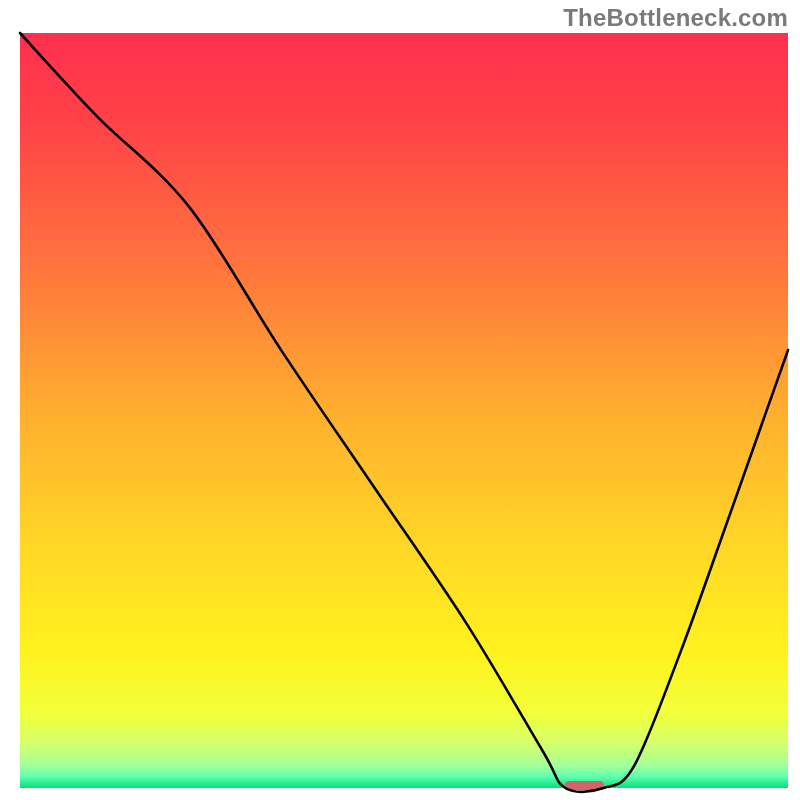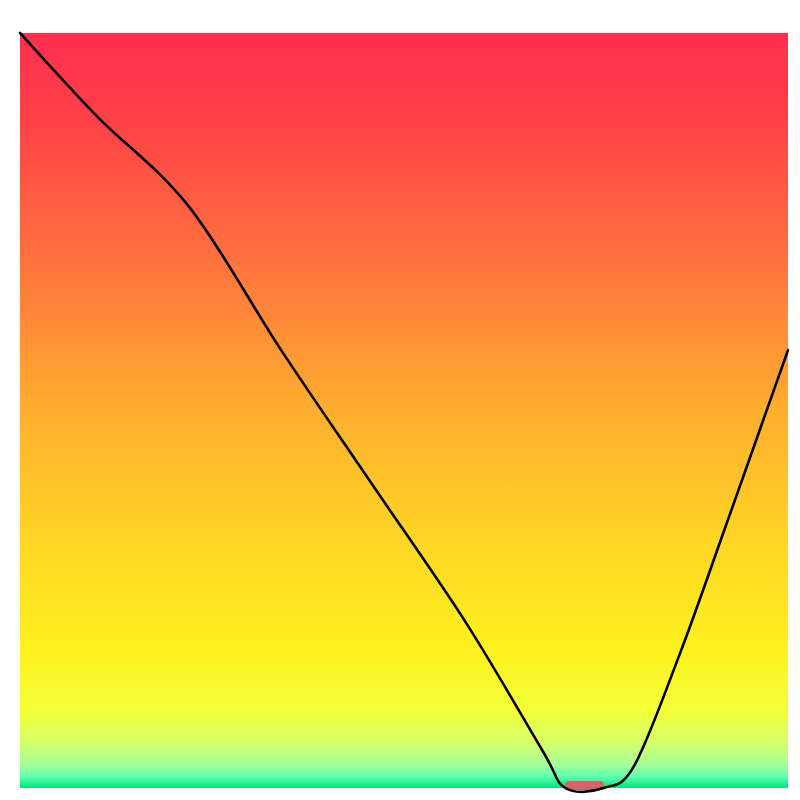--- a/index.html
+++ b/index.html
@@ -54,13 +54,14 @@
           <stop offset="97.00%" stop-color="#a4ff9a"></stop>
           <stop offset="98.50%" stop-color="#5effb0"></stop>
           <stop offset="100.00%" stop-color="#00e27a"></stop>
         </linearGradient>
     </defs>
     <rect id="plot-bg" fill="url(#bg-grad)" x="20" y="33" width="768" height="755"></rect>
     <rect id="floor-marker" rx="4" ry="4" x="565.28" width="38.40000000000009" height="9" y="781" fill="#d4636b"></rect>
     <path id="curve" fill="none" stroke-width="2.6" stroke-linecap="round" stroke-linejoin="round" d="M 20 33 C 32.800000000000004 46.84166666666666, 68.64000000000001 87.10833333333329, 96.80000000000001 116.04999999999995 C 124.96000000000001 144.99166666666662, 158.24 167.64166666666662, 188.96 206.64999999999998 C 219.68 245.65833333333333, 250.4 303.5416666666667, 281.12 350.1 C 311.84000000000003 396.65833333333336, 342.56000000000006 440.7, 373.28000000000003 486 C 404 531.3, 437.28 577.8583333333333, 465.43999999999994 621.9 C 493.5999999999999 665.9416666666666, 525.6 722.5666666666666, 542.24 750.25 C 558.88 777.9333333333334, 555.04 781.7083333333334, 565.28 788 C 575.52 794.2916666666666, 592.1600000000001 791.775, 603.6800000000001 788 C 615.2 784.225, 621.6000000000001 788, 634.4000000000001 765.35 C 647.2 742.7, 665.12 692.3666666666667, 680.48 652.1 C 695.84 611.8333333333334, 708.6400000000001 574.0833333333334, 726.5600000000001 523.75 C 744.48 473.4166666666667, 777.76 379.0416666666667, 788 350.1" stroke="#000000"></path>
   </svg>
 
+  <div class="watermark">TheBottleneck.com</div>
 </div>
 
 </body></html>

